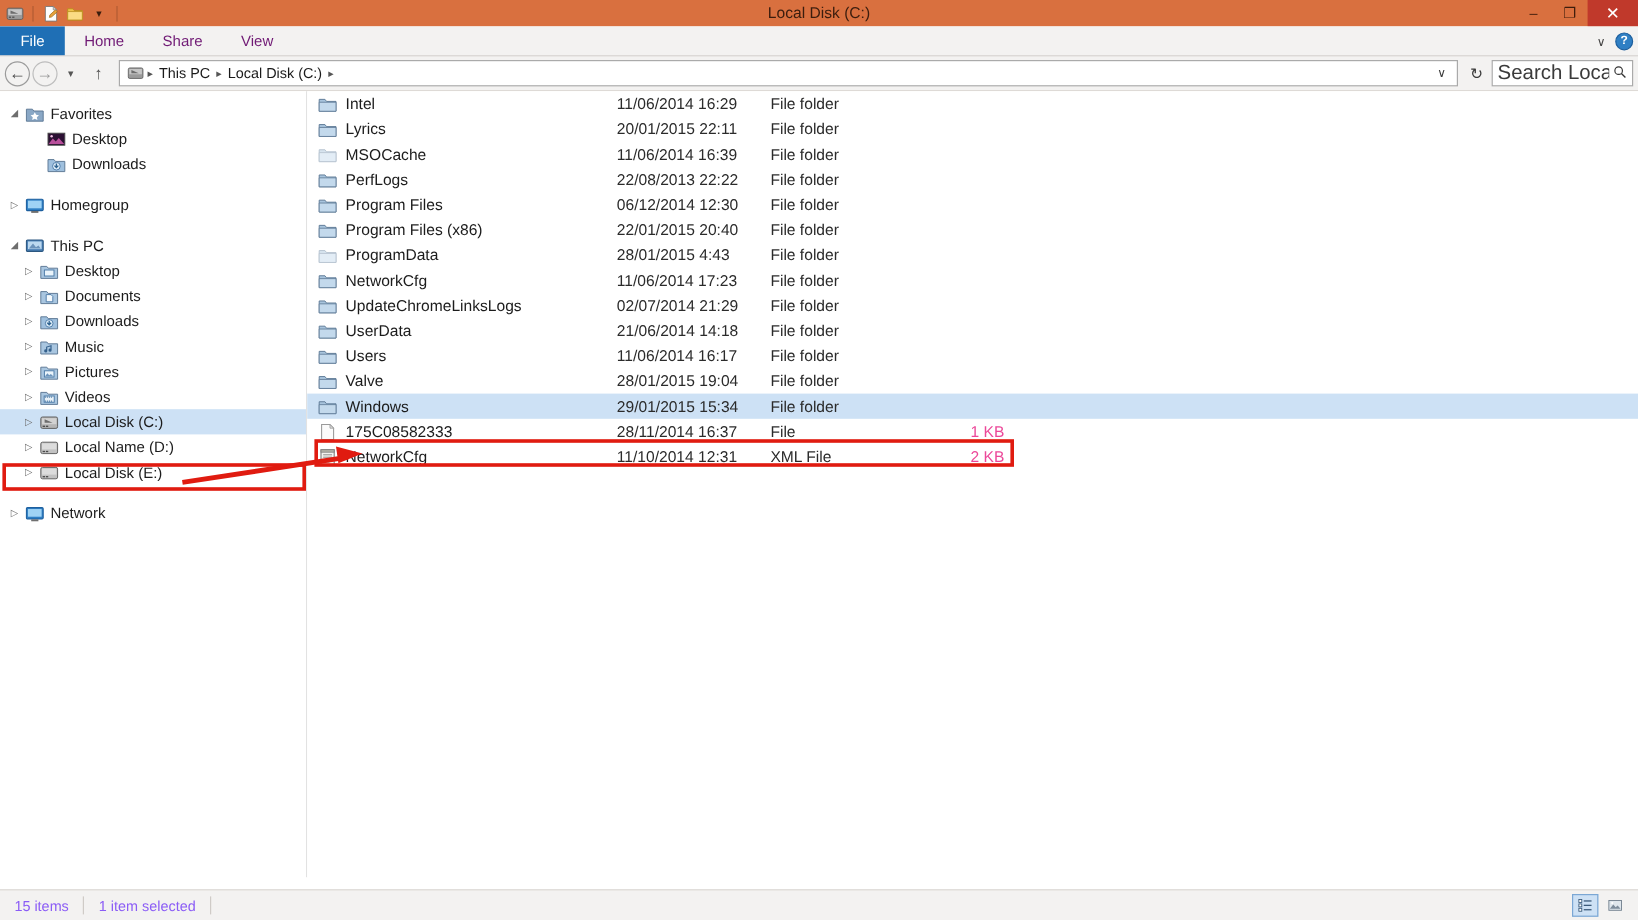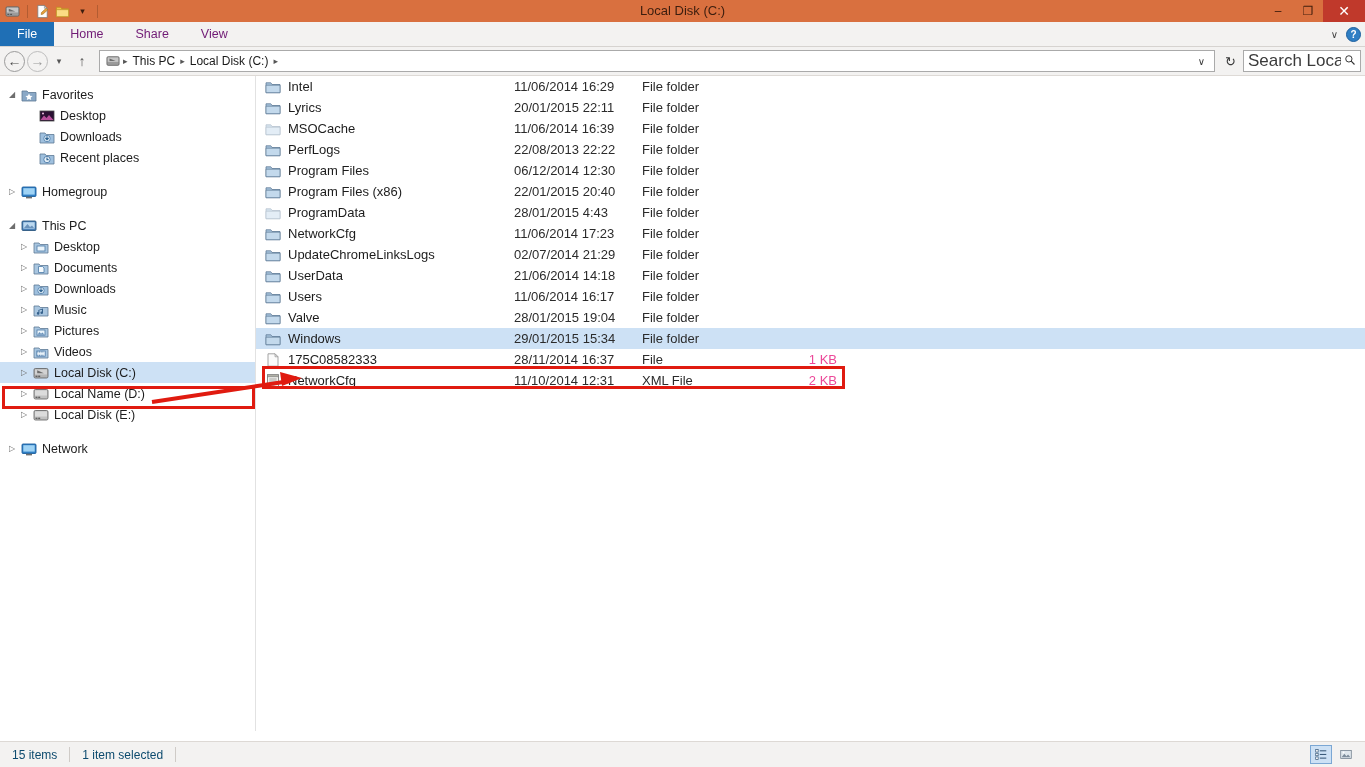--- a/index.html
+++ b/index.html
@@ -120,21 +120,21 @@
   .cell-name { display: flex; align-items: center; gap: 7px; padding-left: 9px; }
   .cell-date { color: #2b2b2b; }
   .cell-type { color: #2b2b2b; }
   .cell-size { text-align: right; color: #ec4899; }
   .faded { opacity: 0.45; }
 
   
   .statusbar {
     position: absolute; bottom: 0; left: 0; right: 0; height: 26px;
     background: #f3f2f1; border-top: 1px solid #ddd9d5;
-    display: flex; align-items: center; font-size: 12px; color: #0c4a6e;
+    display: flex; align-items: center; font-size: 12px; color: #8b5cf6;
   }
   .status-item { padding: 0 12px; height: 18px; display: flex; align-items: center; }
   .status-sep { width: 1px; height: 15px; background: #cfcbc7; }
   .viewbtns { margin-left: auto; display: flex; gap: 3px; padding-right: 8px; }
   .viewbtn { width: 22px; height: 19px; display: flex; align-items: center;
              justify-content: center; border: 1px solid transparent; }
   .viewbtn.active { background: #cde1f5; border-color: #7ba7d4; }
 
   
   .anno-rect {
@@ -261,31 +261,20 @@
             <span class="twisty"></span>
             <span class="ticon">
               <svg width="16" height="16" viewBox="0 0 16 16">
                 <path d="M1 4 h5 l1.2 1.5 h7.8 v8.5 h-14 z" fill="#9fc0de" stroke="#5d7894" stroke-width="0.8"></path>
                 <circle cx="8" cy="9.5" r="3.2" fill="#dfeef9" stroke="#4d7ba8" stroke-width="0.8"></circle>
                 <path d="M8 7.3 v3 M6.4 9 L8 10.7 L9.6 9" stroke="#2f6390" stroke-width="1.1" fill="none"></path>
               </svg>
             </span>
             <span class="tlabel">Downloads</span>
           </div>
-          <div class="treeitem" style="padding-left: 22px;">
-            <span class="twisty"></span>
-            <span class="ticon">
-              <svg width="16" height="16" viewBox="0 0 16 16">
-                <path d="M1 4 h5 l1.2 1.5 h7.8 v8.5 h-14 z" fill="#9fc0de" stroke="#5d7894" stroke-width="0.8"></path>
-                <circle cx="8" cy="9.5" r="3.2" fill="#e8f2fa" stroke="#4d7ba8" stroke-width="0.9"></circle>
-                <path d="M8 7.6 v2 h1.6" stroke="#2f6390" stroke-width="1.1" fill="none"></path>
-              </svg>
-            </span>
-            <span class="tlabel">Recent places</span>
-          </div>
           <div class="tree-gap"></div>
           <div class="treeitem" style="padding-left: 4px;">
             <span class="twisty">▷</span>
             <span class="ticon">
               <svg width="16" height="16" viewBox="0 0 16 16">
                 <rect x="1" y="3" width="14" height="9.5" rx="1" fill="#2f7fc4" stroke="#1d5f9e" stroke-width="0.9"></rect>
                 <rect x="2.3" y="4.2" width="11.4" height="6.4" fill="#9fd3f5"></rect>
                 <rect x="5" y="12.8" width="6" height="1.6" fill="#6f6f6f"></rect>
               </svg>
             </span>

